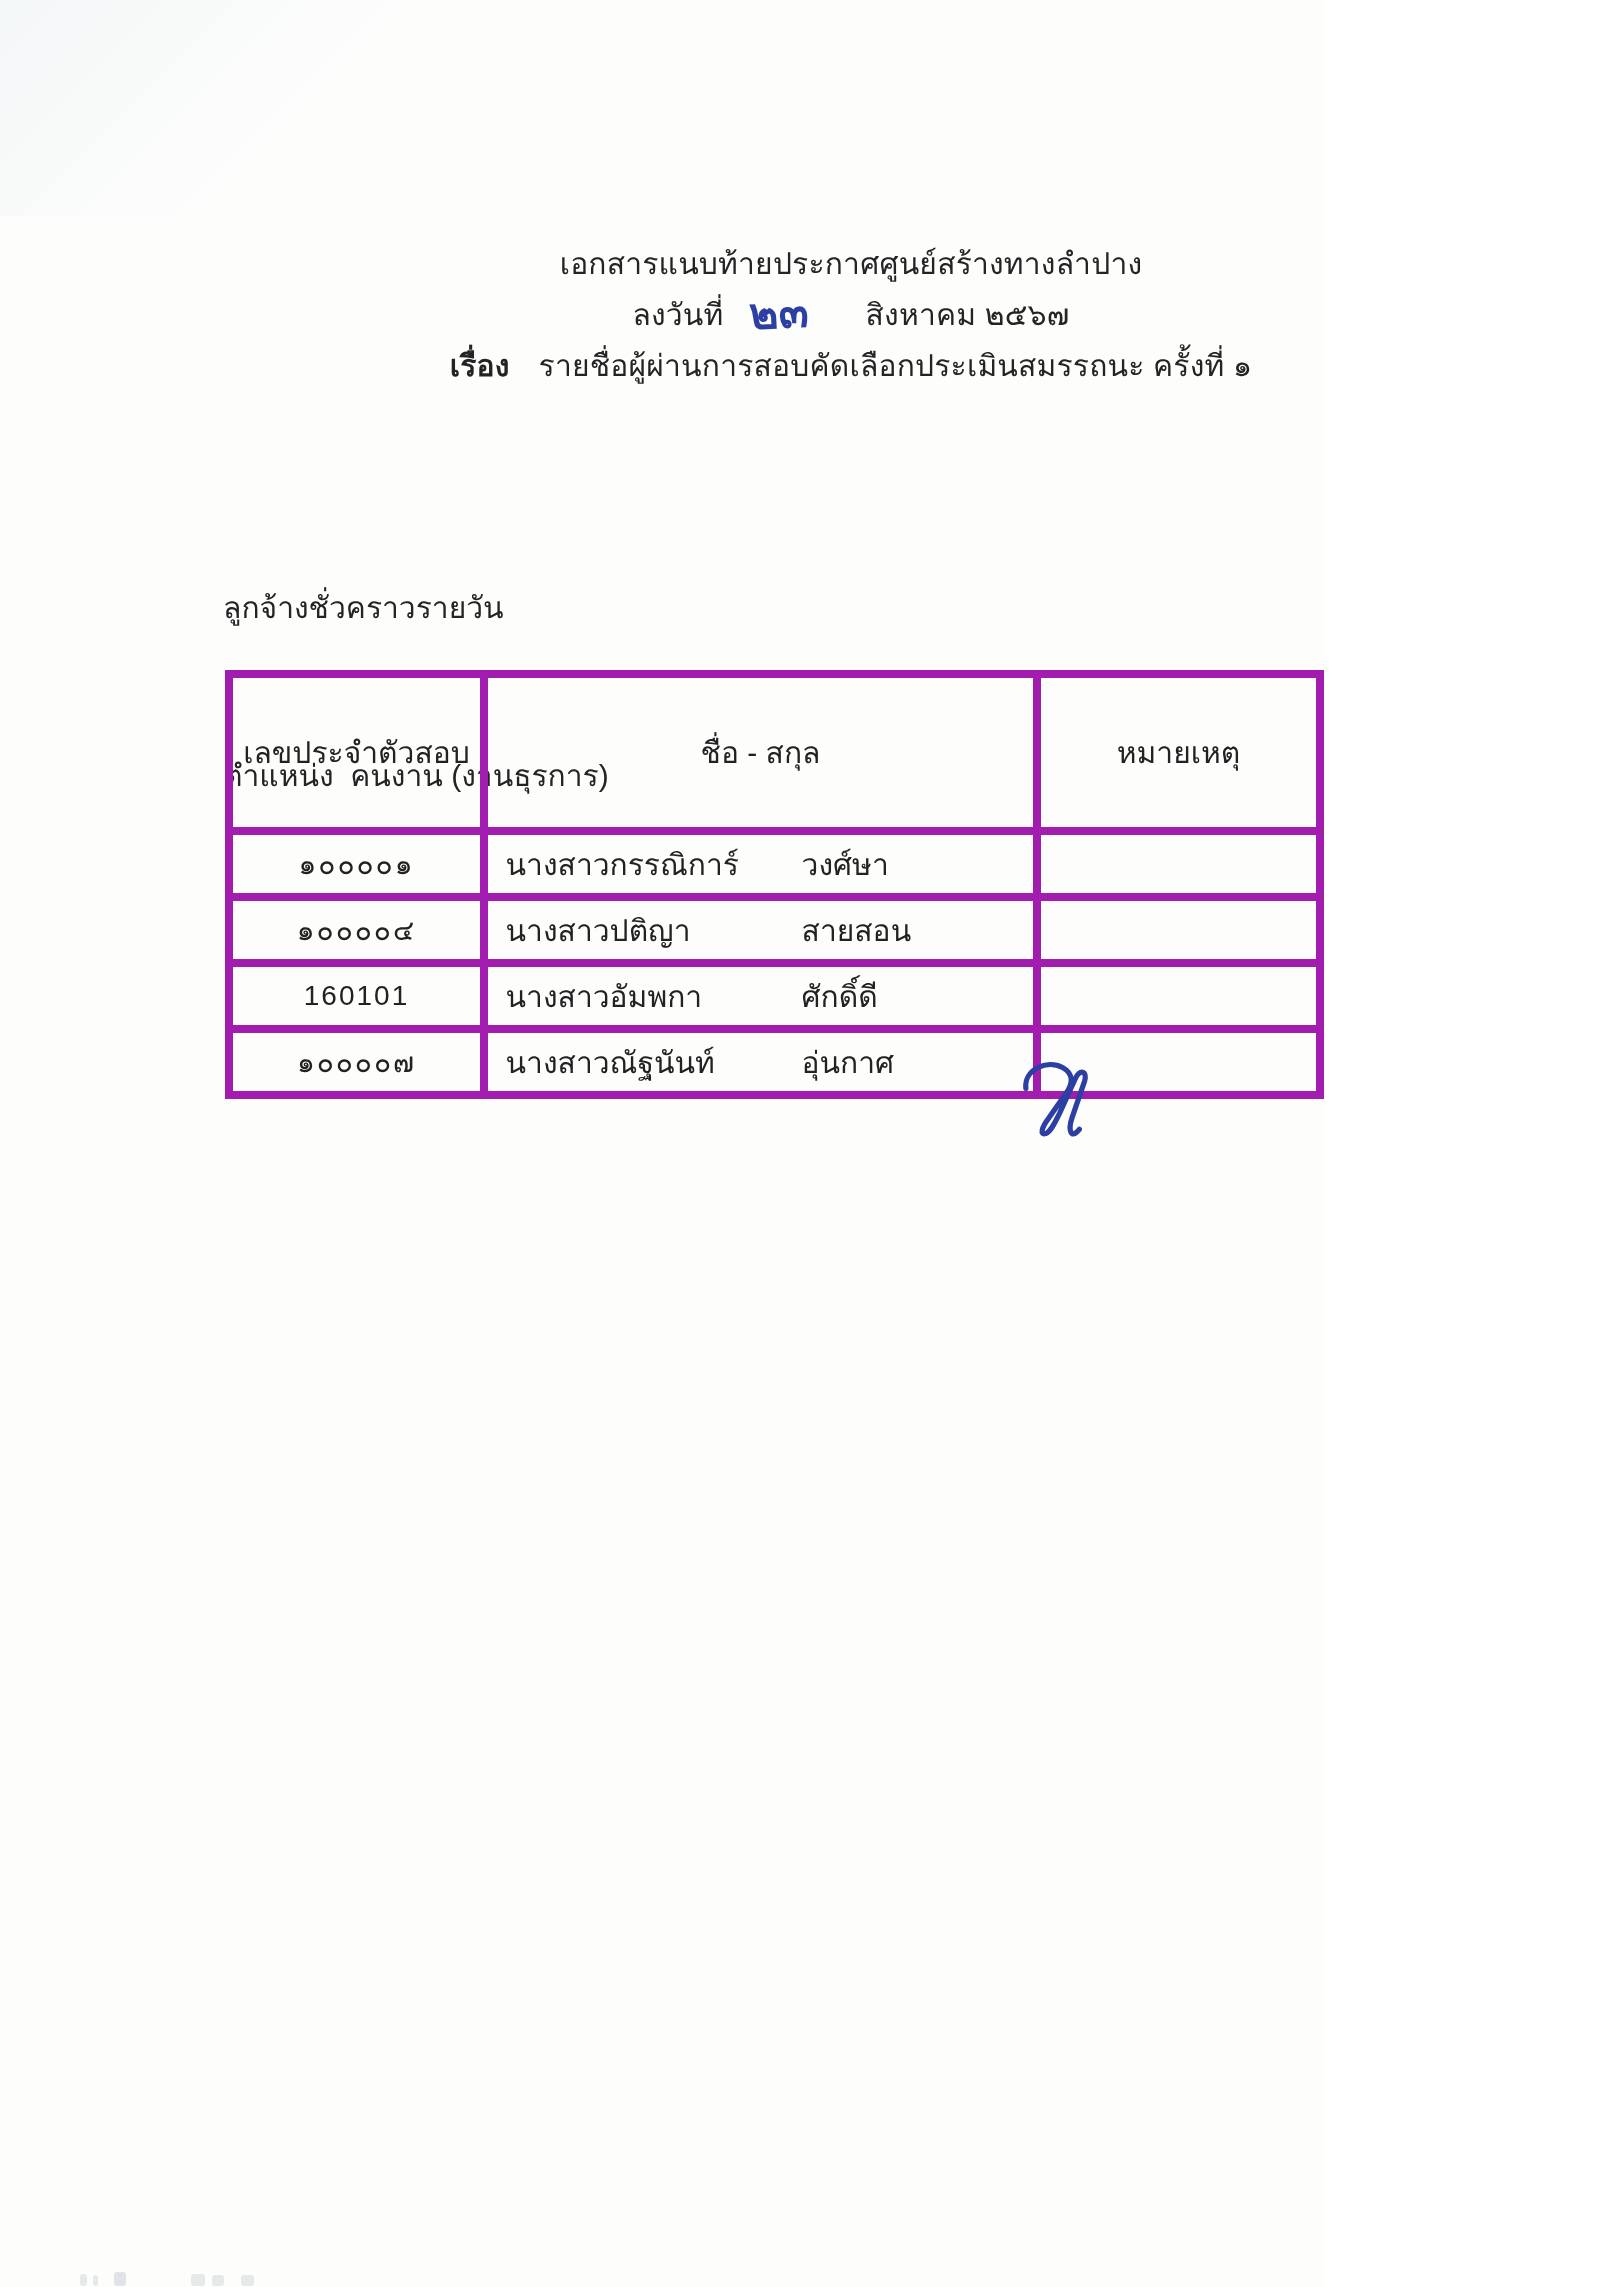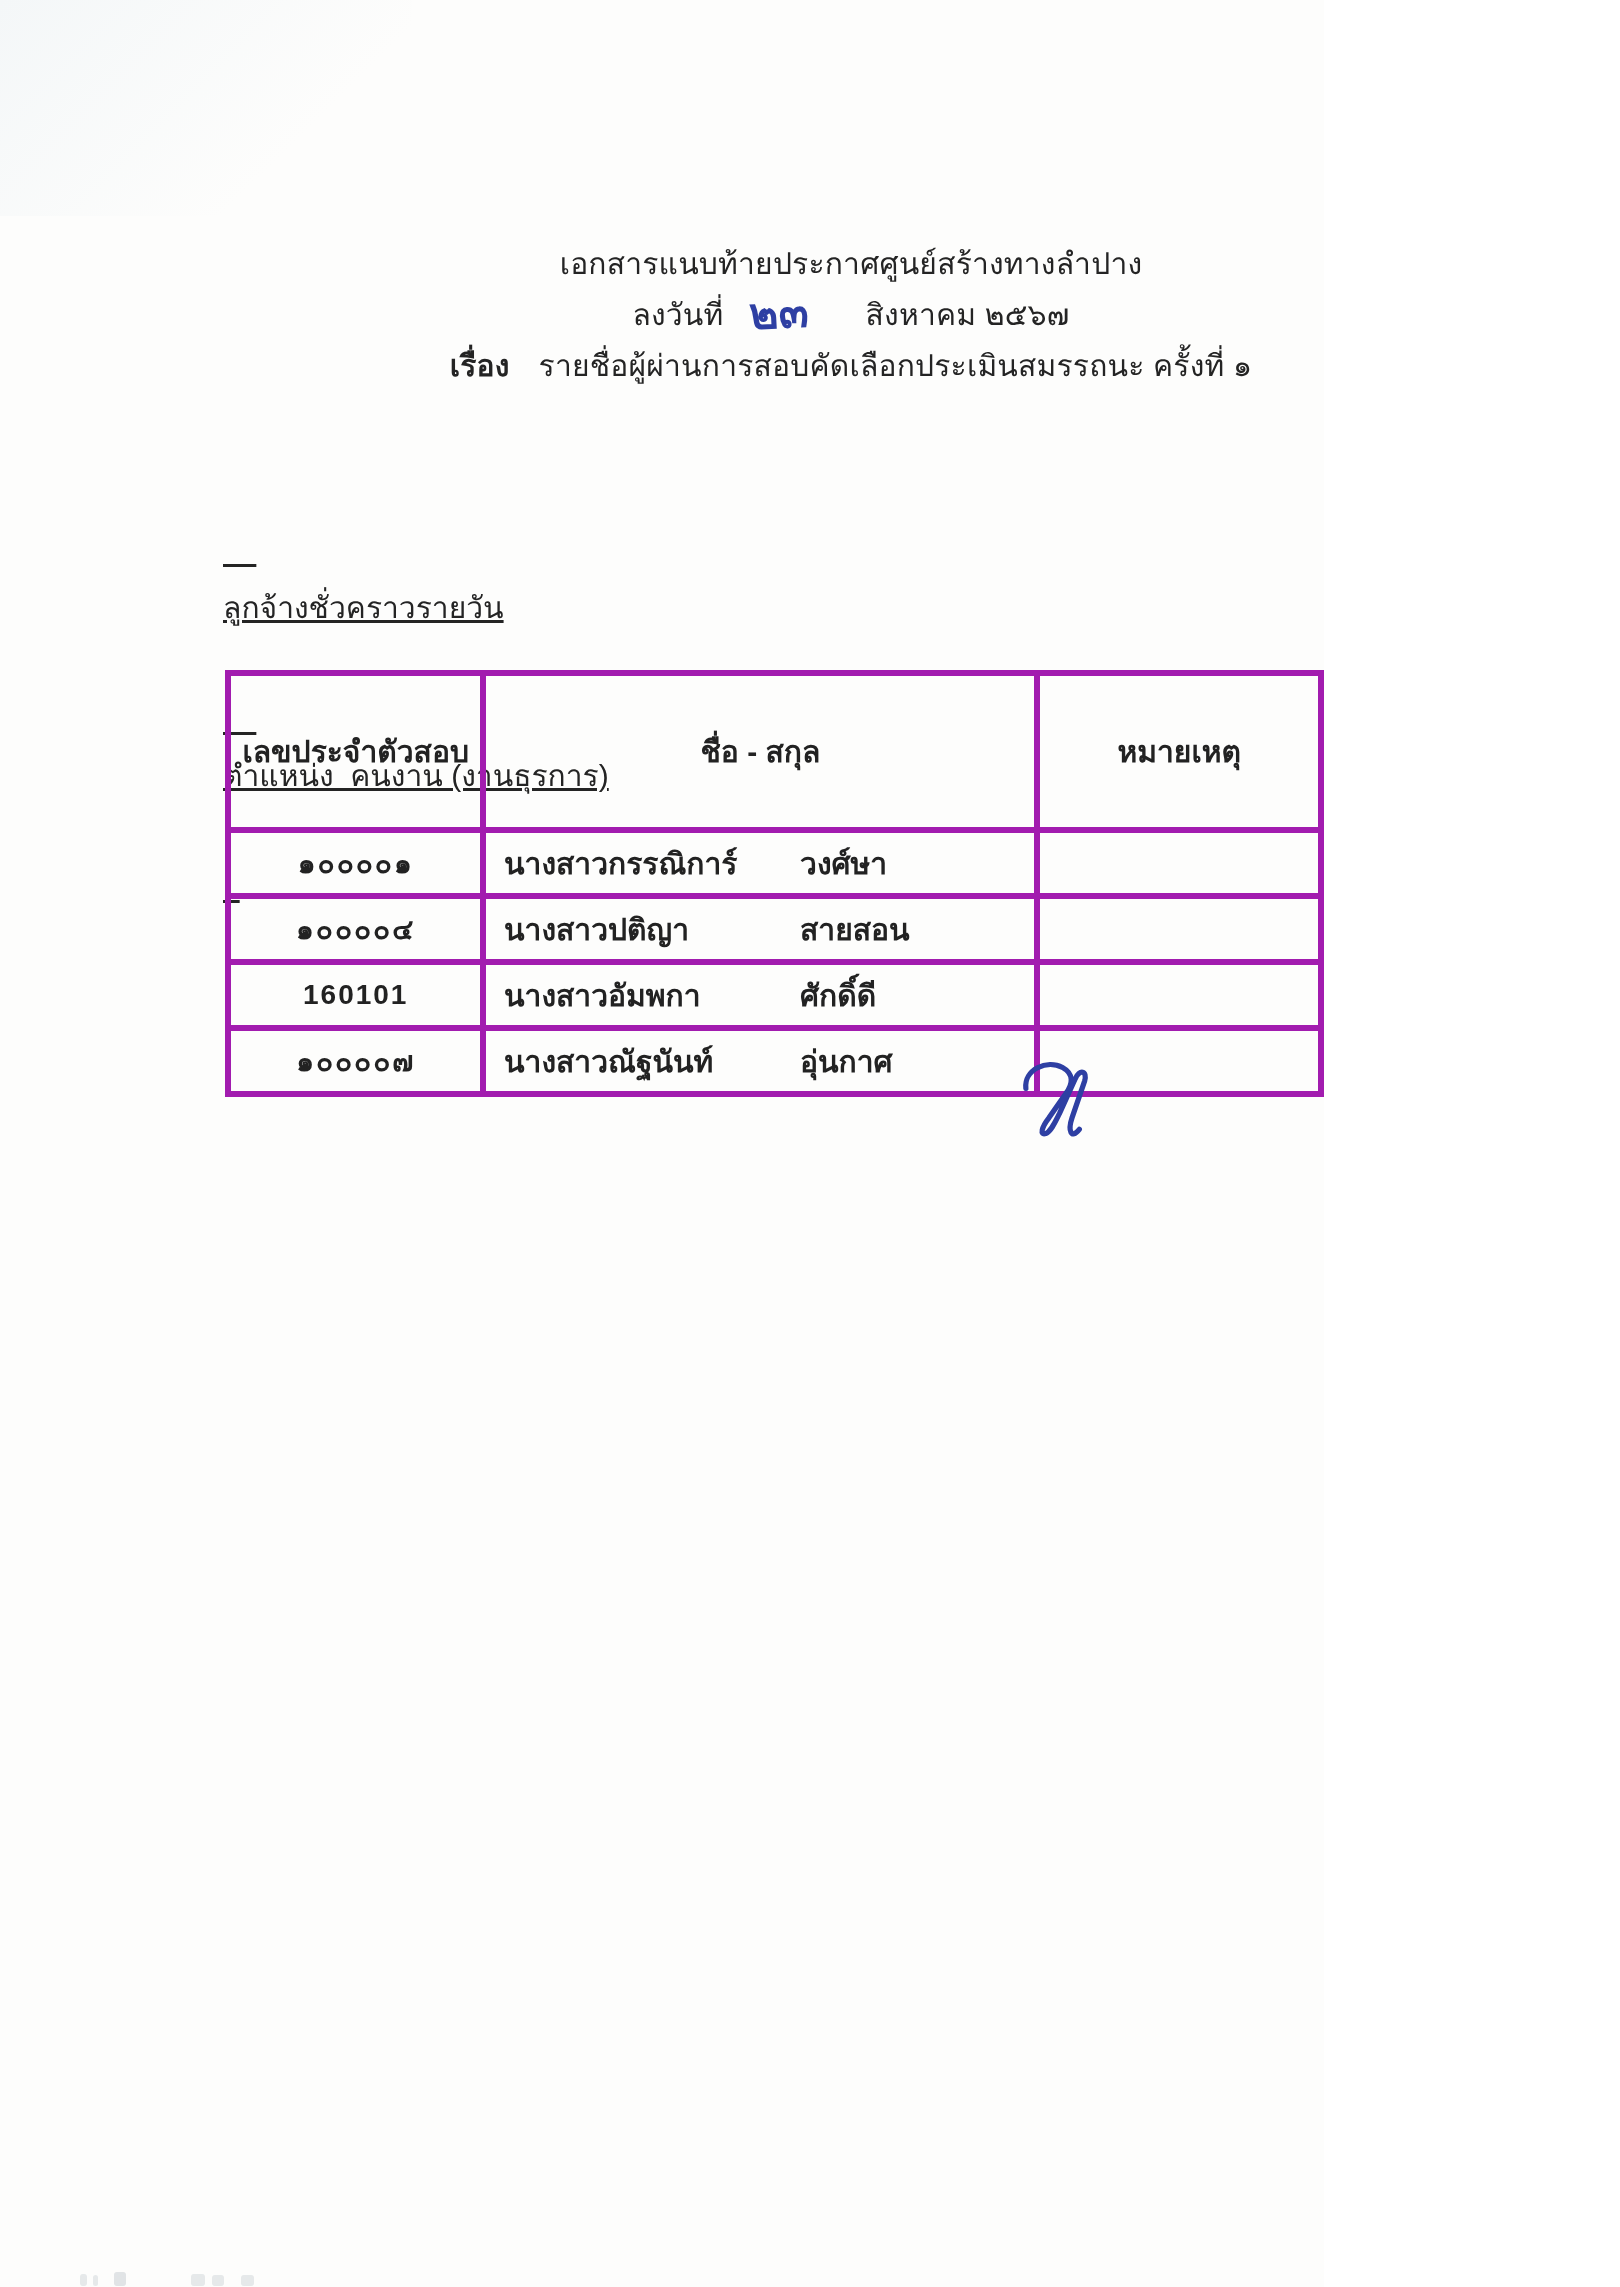--- a/index.html
+++ b/index.html
@@ -40,35 +40,34 @@
     margin:0 57px 0 25.5px;
     transform:rotate(-3deg) translateY(2.9px);
   }
   .intro-block {
     position:absolute;
     left:223px;
     top:468px;
     font-size:30px;
     line-height:56px;
     white-space:pre-wrap;
-    text-decoration:underline;
   }
   table.doc-table {
     position:absolute;
     left:225px;
     top:670px;
     border-collapse:collapse;
     table-layout:fixed;
     font-size:30px;
     color:#222222;
   }
   table.doc-table th,
   table.doc-table td {
-    border:6px solid #a21caf;
-    font-weight:bold;
+    border:8px solid #a21caf;
+    font-weight:normal;
     vertical-align:middle;
   }
   .col-id     { width:266px; }
   .col-name   { width:573px; }
   .col-remark { width:296px; }
   tr.header-row th { height:157px; text-align:center; }
   tr.data-row td { height:66px; }
   td.cell-id { text-align:center; font-size:28px; letter-spacing:2px; }
   td.cell-name { padding-left:17.6px;margin-top:32px; }
   td.cell-name .first-name { display:inline-block; width:296px; }

